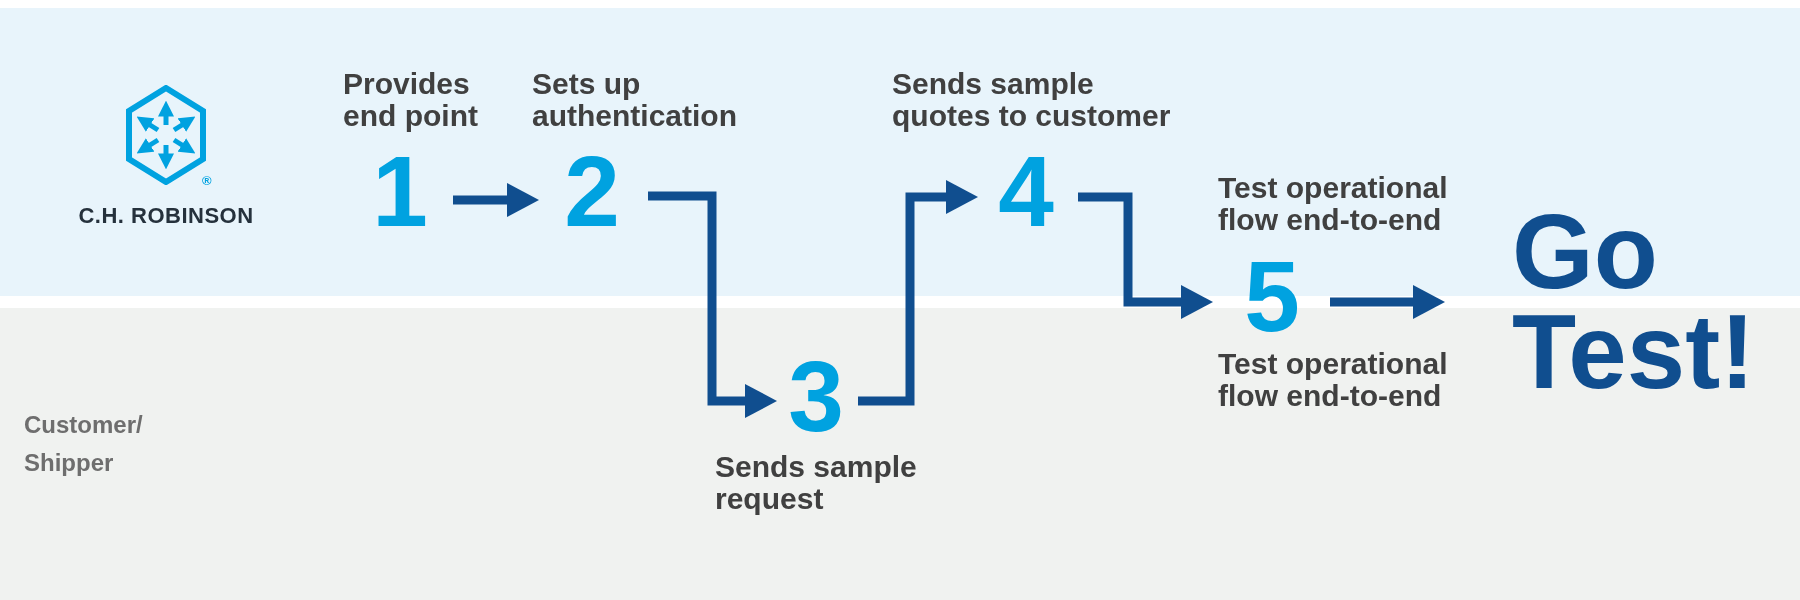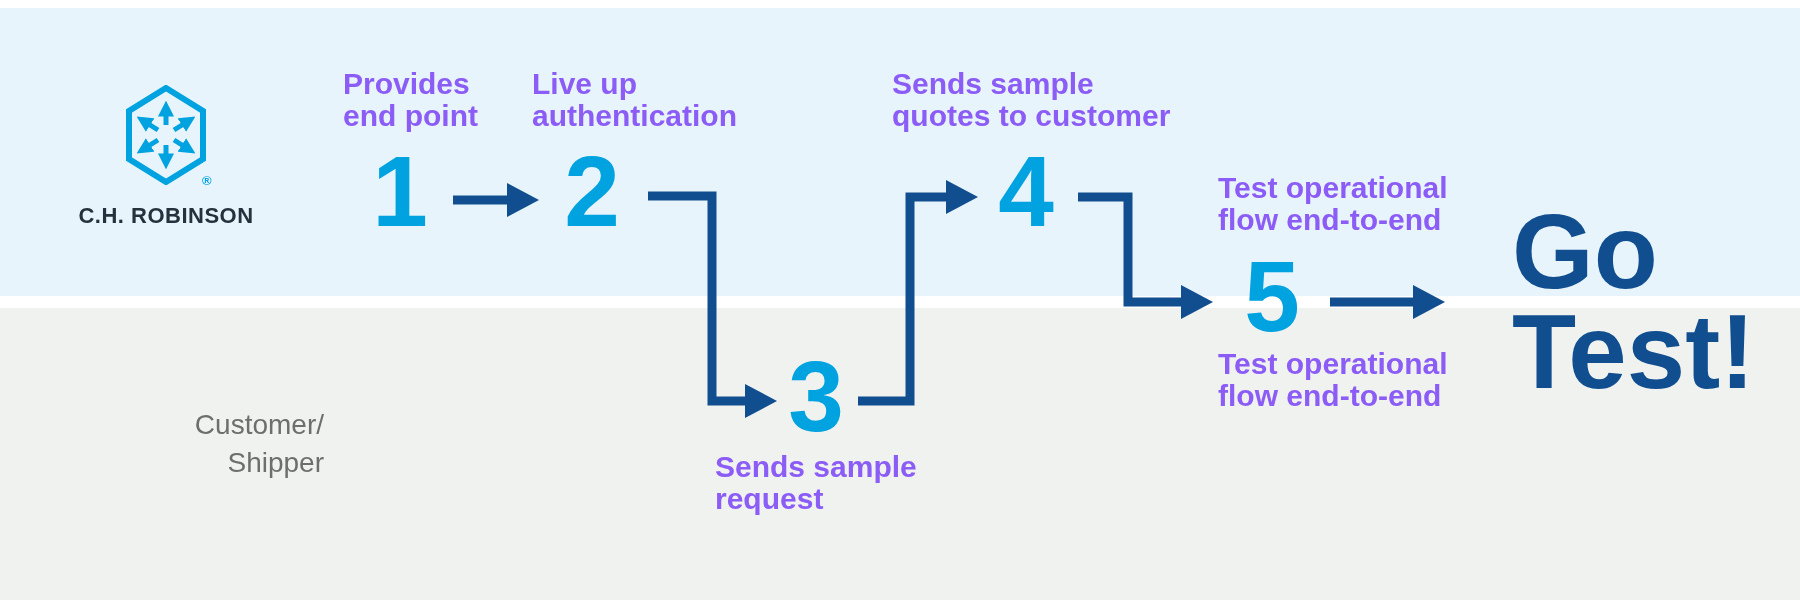--- a/index.html
+++ b/index.html
@@ -14,30 +14,30 @@
 
   .logo-block{position:absolute;left:26px;top:85px;width:280px;text-align:center;}
   .logo-icon{display:block;margin:0 auto;}
   .logo-rmark{position:absolute;left:176px;top:88px;font-size:13px;color:#00a2e0;font-weight:700;}
   .wordmark{
     margin-top:18px;font-size:22px;font-weight:700;color:#25313c;
     letter-spacing:.5px;white-space:nowrap;
   }
 
   .step-label{
-    position:absolute;font-size:30px;line-height:32px;font-weight:700;color:#8b5cf6;
+    position:absolute;font-size:30px;line-height:32px;font-weight:700;color:#404040;
     white-space:pre-line;
   }
   .step-number{
     position:absolute;width:100px;text-align:center;
     font-size:100px;line-height:1;font-weight:700;color:#00a2e0;
   }
   .customer-label{
-    position:absolute;left:24px;top:406px;width:300px;text-align:right;
-    font-size:28px;line-height:38px;font-weight:400;color:#6e6e6e;white-space:pre-line;
+    position:absolute;left:24px;top:406px;width:300px;text-align:left;
+    font-size:24px;line-height:38px;font-weight:700;color:#6e6e6e;white-space:pre-line;
   }
   .go-live{
     position:absolute;left:1512px;top:202px;
     font-size:105px;line-height:100px;font-weight:700;color:#104e8f;white-space:pre-line;
   }
   .arrows{position:absolute;left:0;top:0;}
 </style>
 </head>
 <body>
 
@@ -65,21 +65,21 @@
     </svg>
     <span class="logo-rmark">®</span>
     <div class="wordmark">C.H. ROBINSON</div>
   </div>
 
   <div class="customer-label">Customer/
 Shipper</div>
 
   <div class="step-label" style="left:343px;top:68px">Provides
 end point</div>
-  <div class="step-label" style="left:532px;top:68px">Live up
+  <div class="step-label" style="left:532px;top:68px">Sets up
 authentication</div>
   <div class="step-label" style="left:715px;top:451px">Sends sample
 request</div>
   <div class="step-label" style="left:892px;top:68px">Sends sample
 quotes to customer</div>
   <div class="step-label" style="left:1218px;top:172px">Test operational
 flow end-to-end</div>
   <div class="step-label" style="left:1218px;top:348px">Test operational
 flow end-to-end</div>
 

